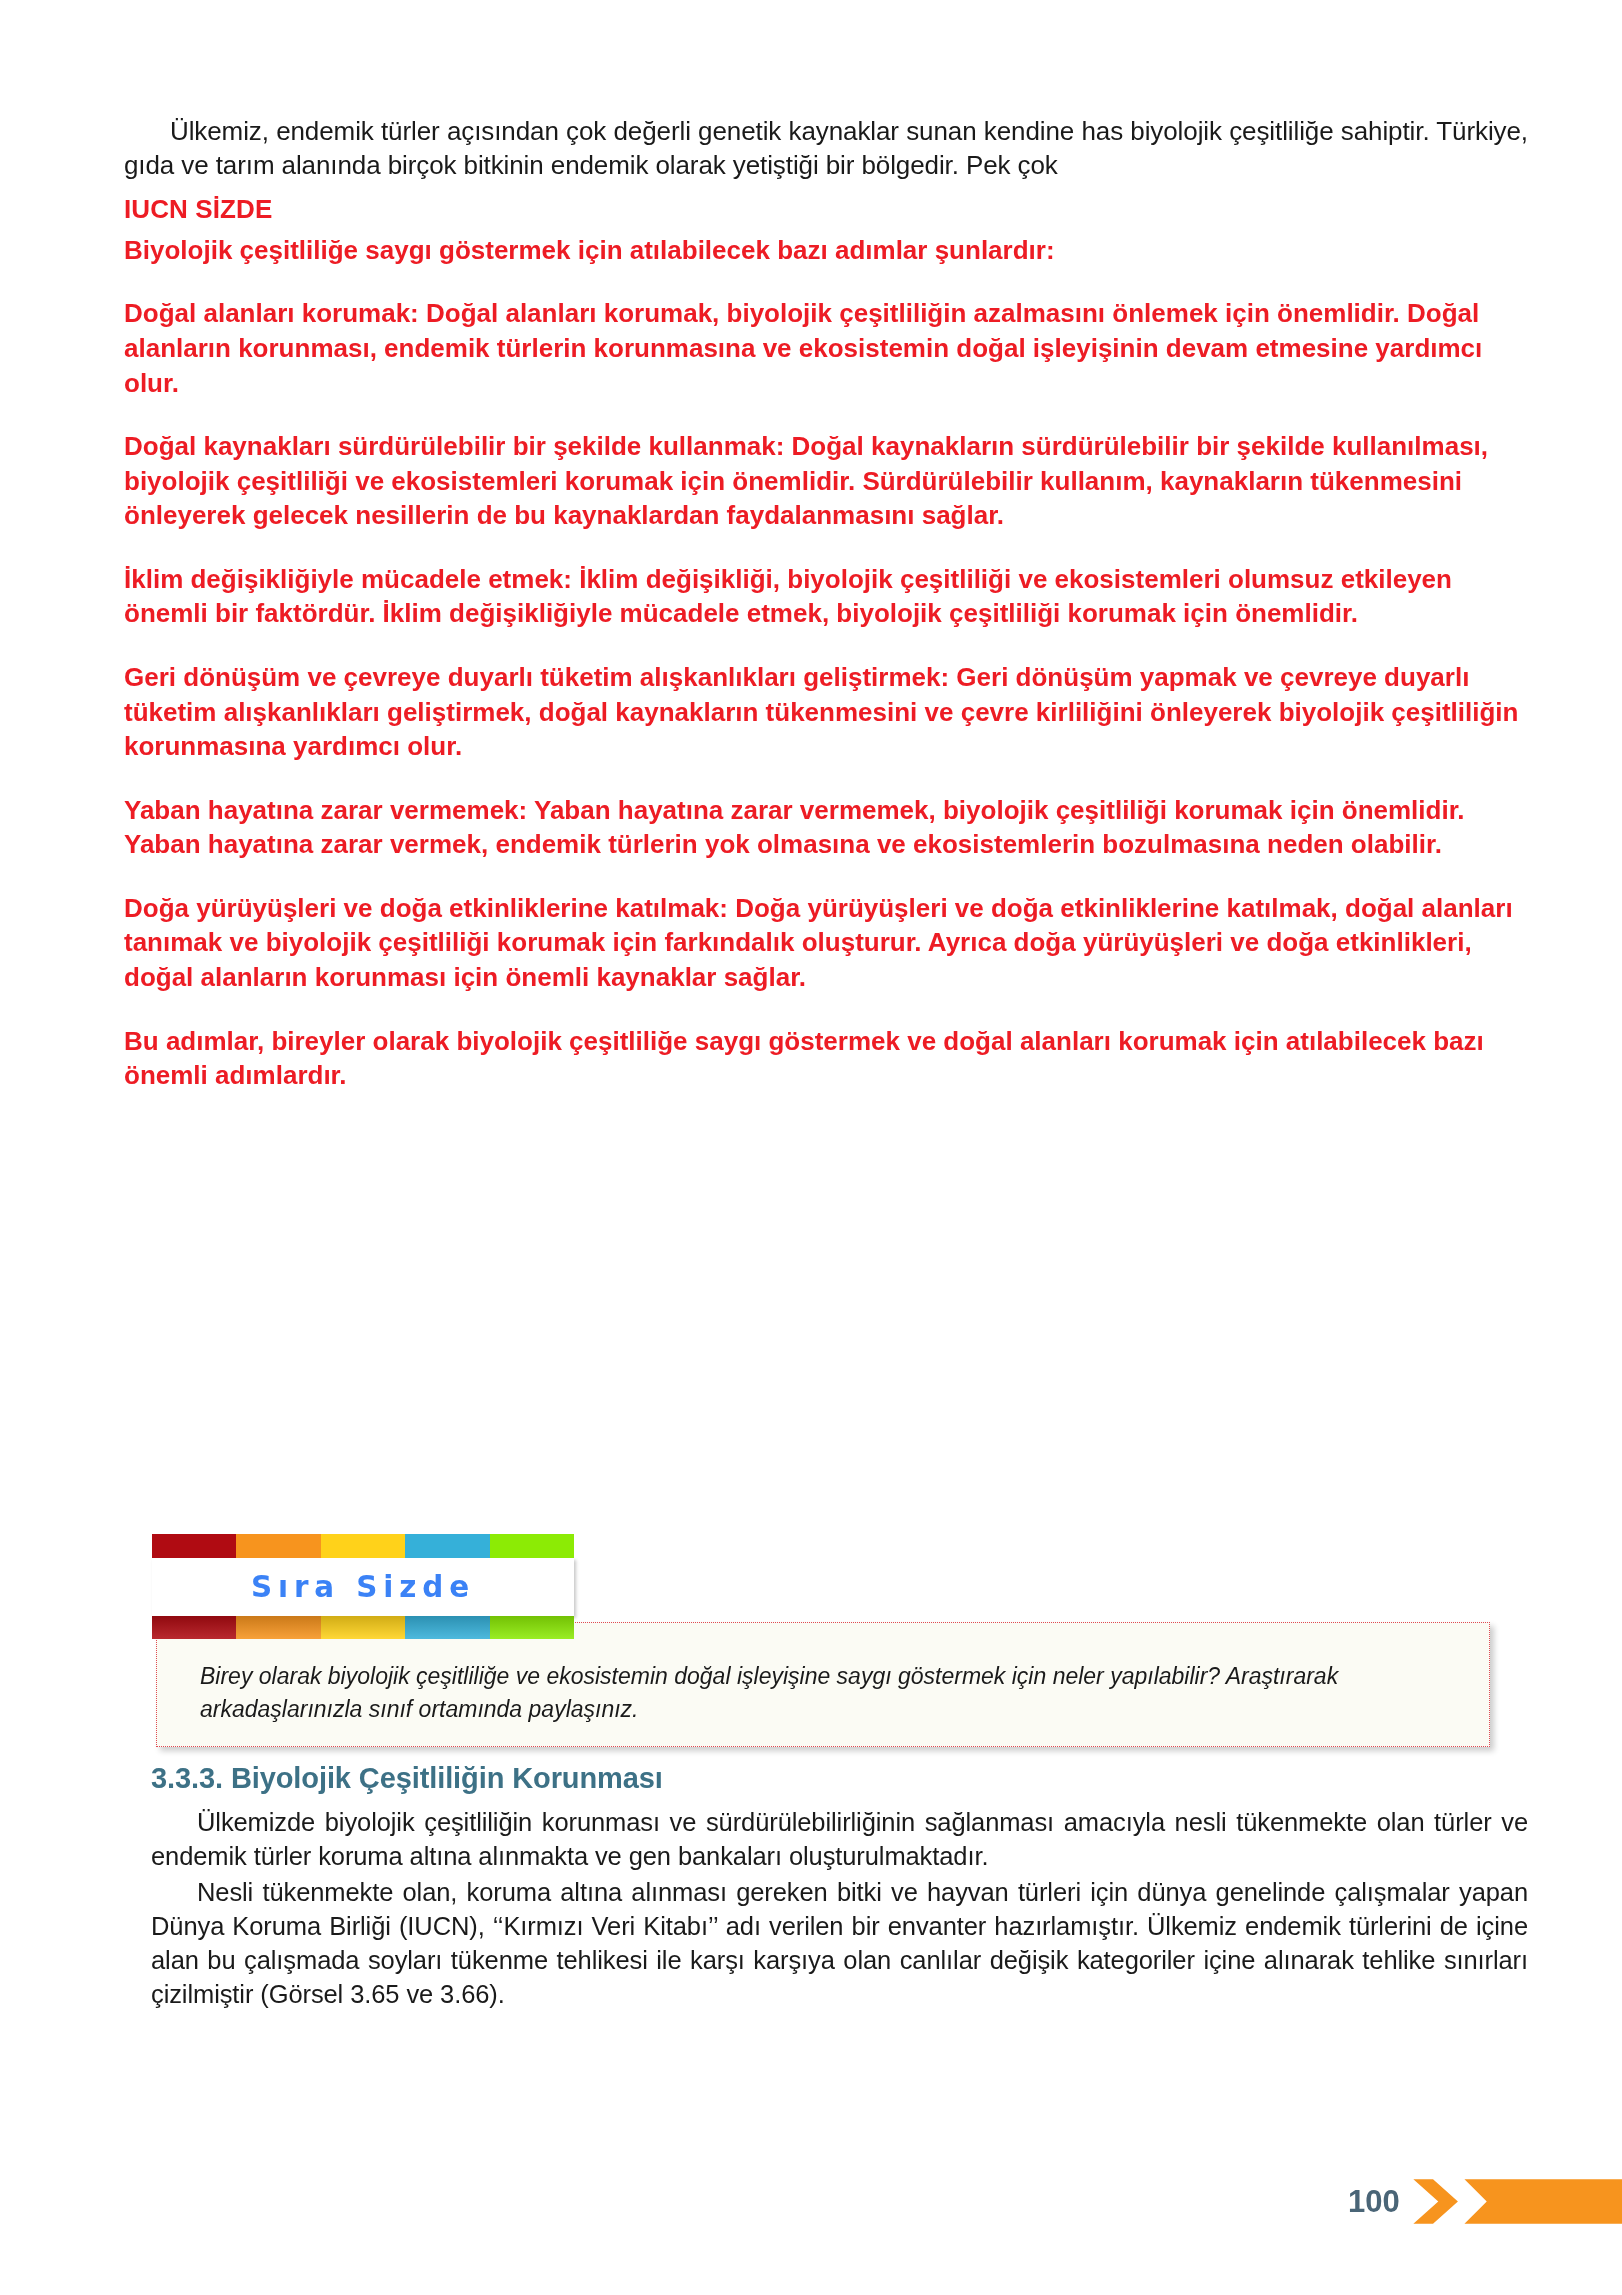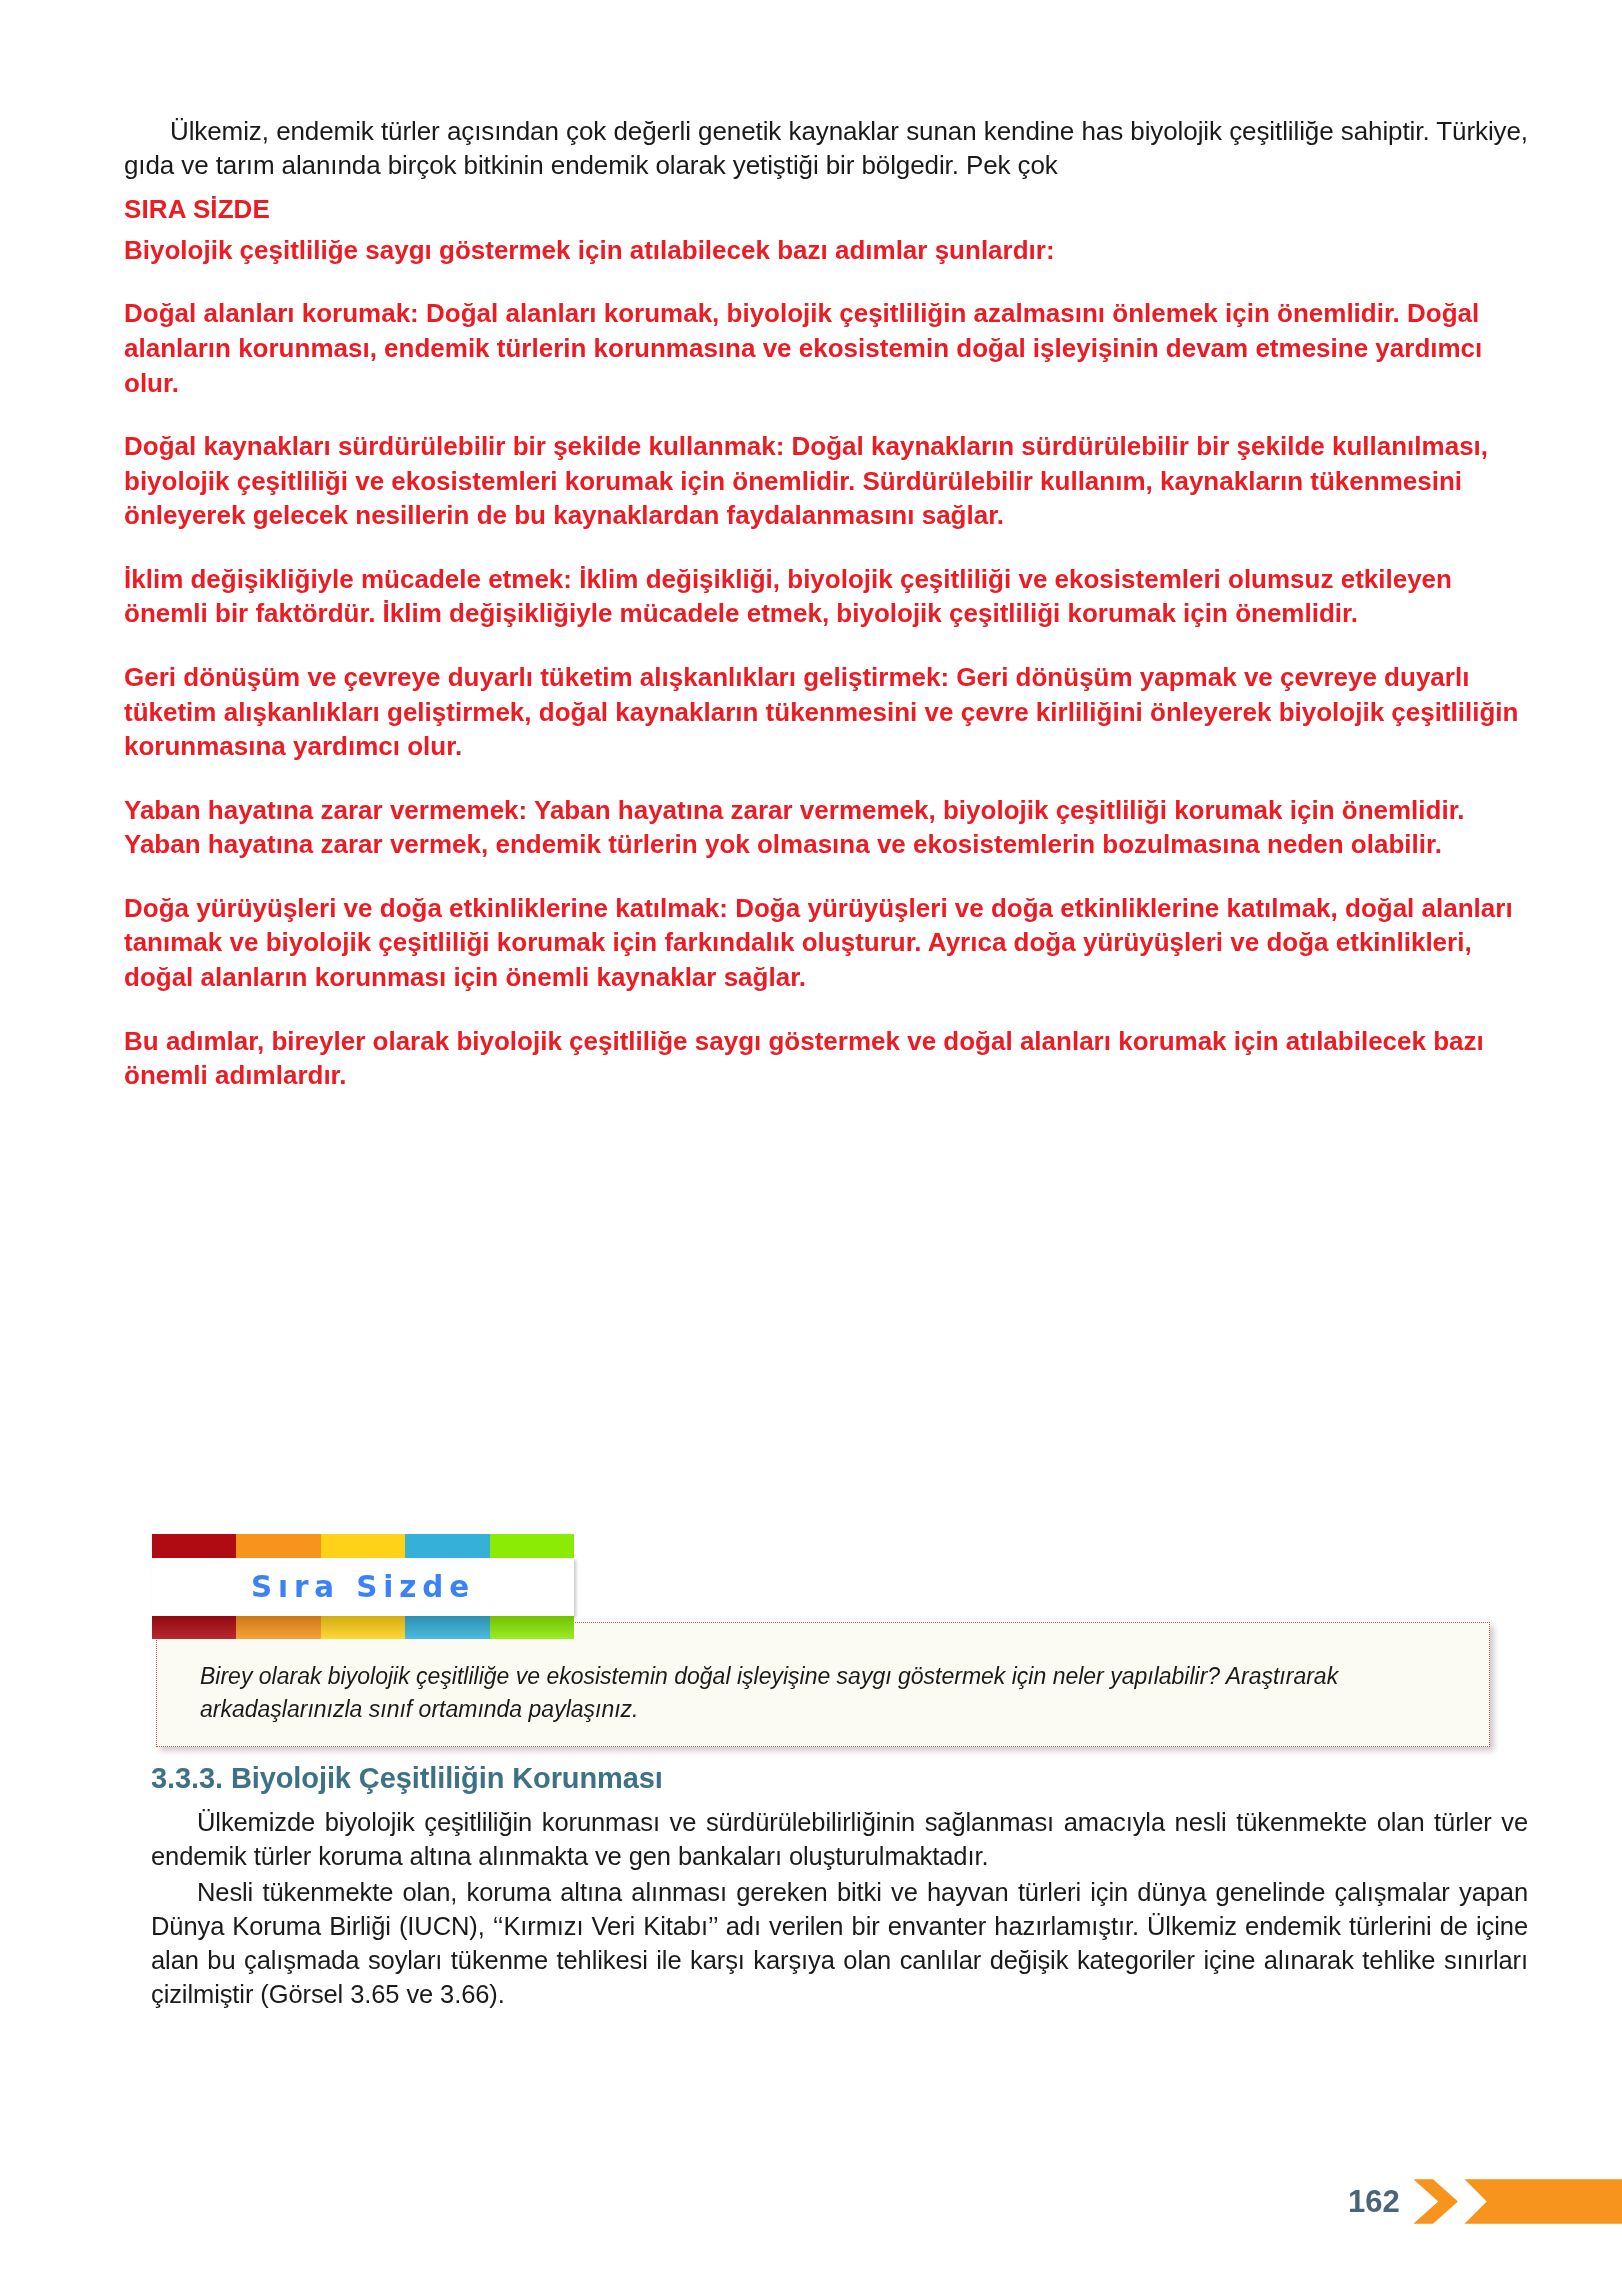--- a/index.html
+++ b/index.html
@@ -198,21 +198,21 @@
 </head>
 <body>
 
 <div class="page">
 
   <div class="content">
     <p class="intro-par"><span class="indent"></span><span>Ülkemiz, endemik türler açısından çok değerli genetik kaynaklar sunan kendine has biyolojik çeşitliliğe sahiptir. Türkiye, gıda ve tarım alanında birçok bitkinin endemik olarak yetiştiği bir bölgedir. Pek çok</span></p>
   </div>
 
   <div class="red-block">
-    <p class="red-kicker">SIRA SİZDE</p>
+    <p class="red-kicker">IUCN SİZDE</p>
     <p class="red-par">Biyolojik çeşitliliğe saygı göstermek için atılabilecek bazı adımlar şunlardır:</p>
     <p class="red-par">Doğal alanları korumak: Doğal alanları korumak, biyolojik çeşitliliğin azalmasını önlemek için önemlidir. Doğal alanların korunması, endemik türlerin korunmasına ve ekosistemin doğal işleyişinin devam etmesine yardımcı olur.</p>
     <p class="red-par">Doğal kaynakları sürdürülebilir bir şekilde kullanmak: Doğal kaynakların sürdürülebilir bir şekilde kullanılması, biyolojik çeşitliliği ve ekosistemleri korumak için önemlidir. Sürdürülebilir kullanım, kaynakların tükenmesini önleyerek gelecek nesillerin de bu kaynaklardan faydalanmasını sağlar.</p>
     <p class="red-par">İklim değişikliğiyle mücadele etmek: İklim değişikliği, biyolojik çeşitliliği ve ekosistemleri olumsuz etkileyen önemli bir faktördür. İklim değişikliğiyle mücadele etmek, biyolojik çeşitliliği korumak için önemlidir.</p>
     <p class="red-par">Geri dönüşüm ve çevreye duyarlı tüketim alışkanlıkları geliştirmek: Geri dönüşüm yapmak ve çevreye duyarlı tüketim alışkanlıkları geliştirmek, doğal kaynakların tükenmesini ve çevre kirliliğini önleyerek biyolojik çeşitliliğin korunmasına yardımcı olur.</p>
     <p class="red-par">Yaban hayatına zarar vermemek: Yaban hayatına zarar vermemek, biyolojik çeşitliliği korumak için önemlidir. Yaban hayatına zarar vermek, endemik türlerin yok olmasına ve ekosistemlerin bozulmasına neden olabilir.</p>
     <p class="red-par">Doğa yürüyüşleri ve doğa etkinliklerine katılmak: Doğa yürüyüşleri ve doğa etkinliklerine katılmak, doğal alanları tanımak ve biyolojik çeşitliliği korumak için farkındalık oluşturur. Ayrıca doğa yürüyüşleri ve doğa etkinlikleri, doğal alanların korunması için önemli kaynaklar sağlar.</p>
     <p class="red-par">Bu adımlar, bireyler olarak biyolojik çeşitliliğe saygı göstermek ve doğal alanları korumak için atılabilecek bazı önemli adımlardır.</p>
   </div>
 
@@ -244,17 +244,17 @@
     <p class="body-par"><span class="indent"></span><span>Ülkemizde biyolojik çeşitliliğin korunması ve sürdürülebilirliğinin sağlanması amacıyla nesli tükenmekte olan türler ve endemik türler koruma altına alınmakta ve gen bankaları oluşturulmaktadır.</span></p>
     <p class="body-par"><span class="indent"></span><span>Nesli tükenmekte olan, koruma altına alınması gereken bitki ve hayvan türleri için dünya genelinde çalışmalar yapan Dünya Koruma Birliği (IUCN), ‘‘Kırmızı Veri Kitabı’’ adı verilen bir envanter hazırlamıştır. Ülkemiz endemik türlerini de içine alan bu çalışmada soyları tükenme tehlikesi ile karşı karşıya olan canlılar değişik kategoriler içine alınarak tehlike sınırları çizilmiştir (Görsel 3.65 ve 3.66).</span></p>
   </div>
 
   <svg class="footer-chevrons" viewBox="0 0 432 108" preserveAspectRatio="none">
     <polygon points="16,88 112,88 150,54 112,20 142,20 180,54 142,88" fill="#f7941e"></polygon>
     <polygon points="190,20 432,20 432,88 190,88 224,54" fill="#f7941e"></polygon>
   </svg>
 
   <div class="footer">
-    <span class="footer-num">162</span>
+    <span class="footer-num">100</span>
   </div>
 
 </div>
 
 
 </body></html>

